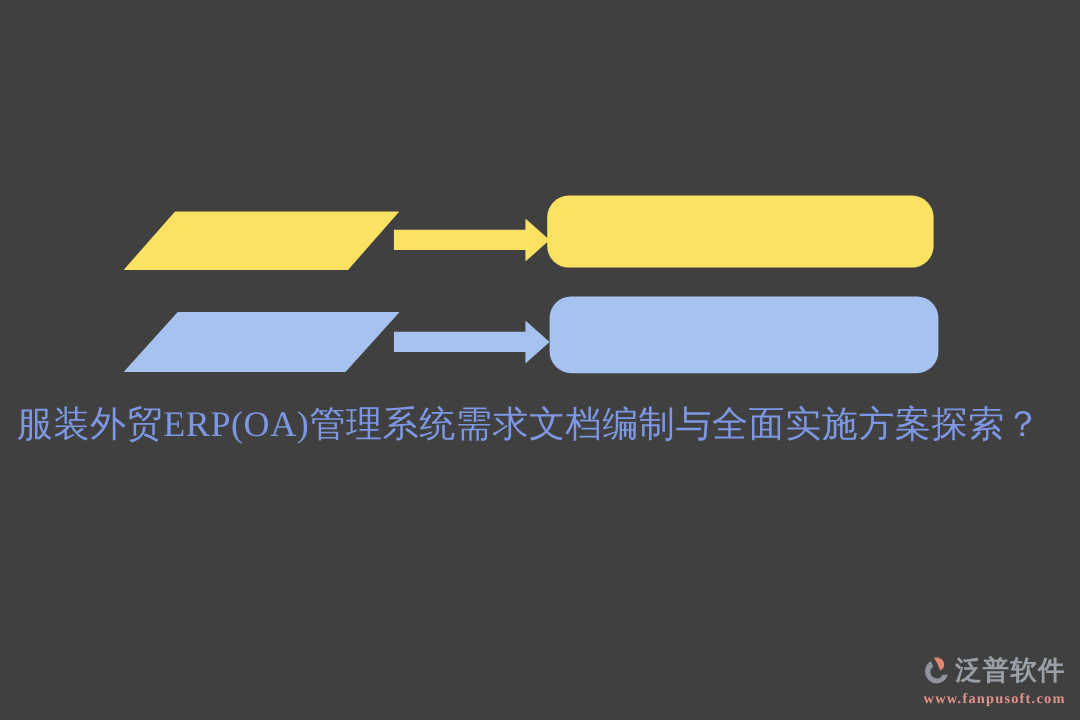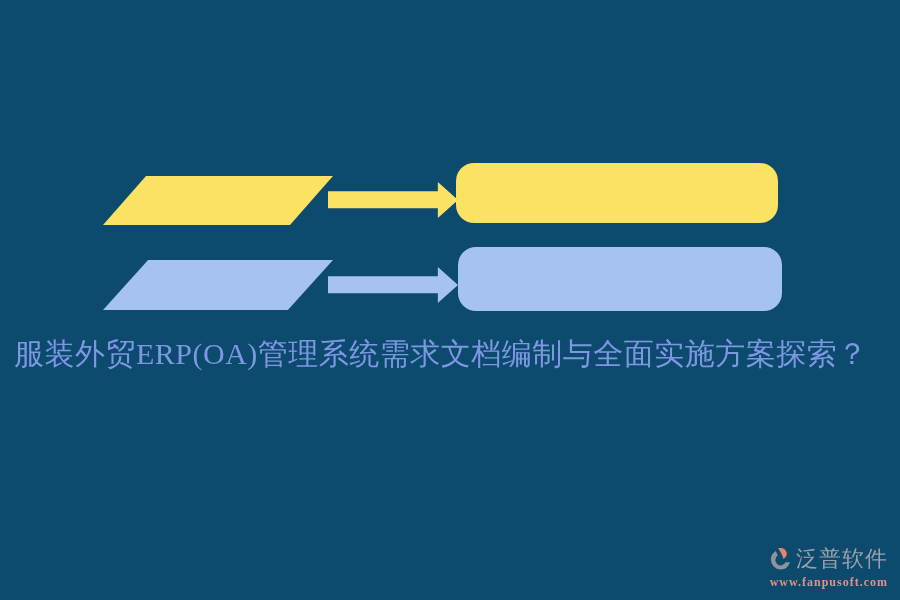--- a/index.html
+++ b/index.html
@@ -5,21 +5,21 @@
   html, body {
     margin: 0;
     padding: 0;
     background: #ffffff;
     font-family: "Liberation Sans", "DejaVu Sans", sans-serif;
   }
   .stage {
     position: relative;
     width: 900px;
     height: 600px;
-    background: #0c4a6e;
+    background: #404040;
     overflow: hidden;
   }
   .shape { position: absolute; }
 
   
   .fill-yellow { background: var(--yellow, #FBE263); }
   .fill-blue   { background: var(--blue, #A6C3EF); }
 
   
   .para-yellow {
@@ -73,21 +73,21 @@
   }
   .wm-brand-row {
     display: flex;
     align-items: center;
     gap: 2px;
   }
   .wm-logo { width: 26px; height: 26px; display: block; }
   .wm-brand {
     font-family: "Liberation Serif", "DejaVu Serif", serif;
     font-size: 22px;
-    font-weight: normal;
+    font-weight: bold;
     color: var(--brand-gray, #9AA0A8);
     letter-spacing: 1px;
   }
   .wm-url {
     margin-top: 1px;
     font-family: Liberation Serif, serif;
     font-size: 12px;
     font-weight: bold;
     letter-spacing: 1px;
     color: var(--url-salmon, #E0928A);

